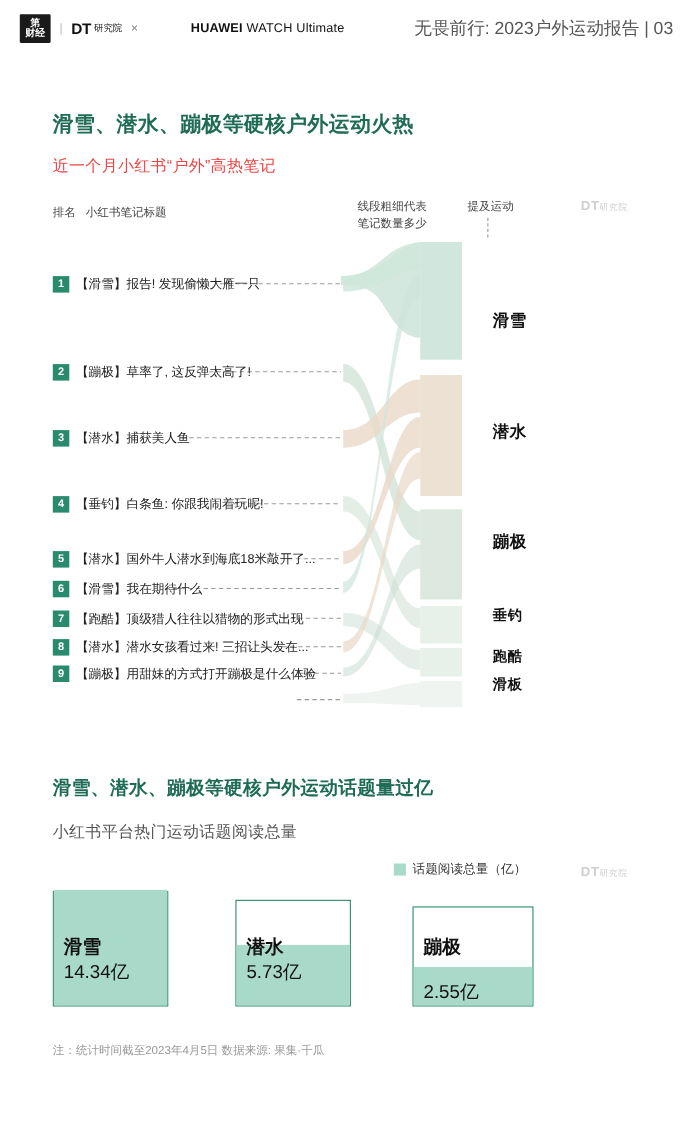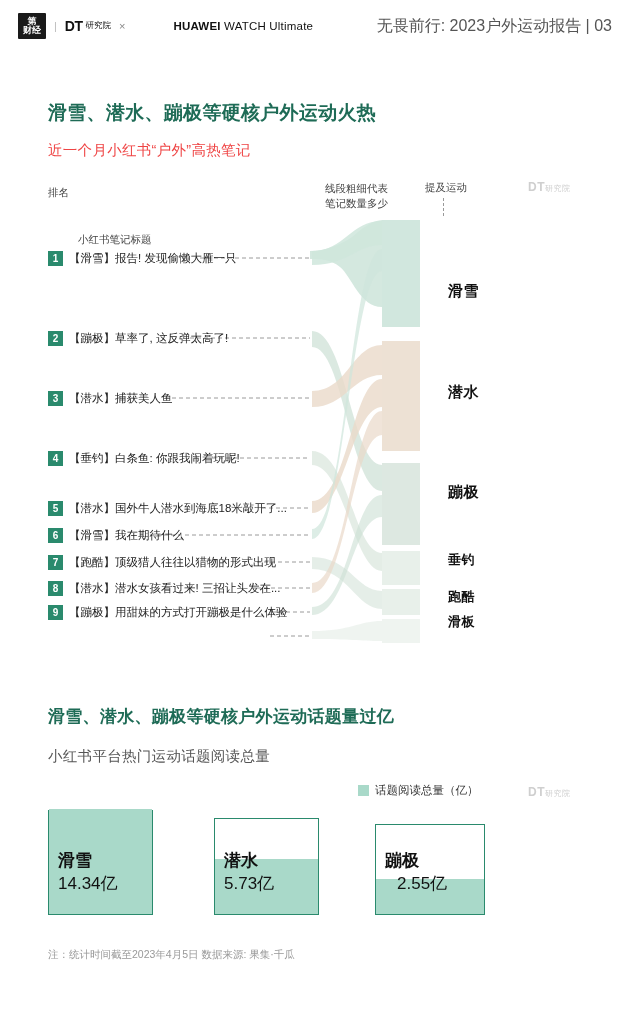--- a/index.html
+++ b/index.html
@@ -50,21 +50,21 @@
     position: absolute; font-size: 12px; font-weight: bold; color: #cfcfcf;
     letter-spacing: 0.5px;
     margin-top: 32px;
   }
   .dt-watermark .sm { font-size: 8px; font-weight: normal; }
 
   .col-head {
     position: absolute; font-size: 10.5px; color: #444;
   }
   .col-head.rank { left: 48px; top: 186px; }
-  .col-head.title { left: 78px; top: 186px; margin-top: 47px; }
+  .col-head.title { left: 78px; top: 186px; }
   .col-head.mid { left: 325px; top: 181px; line-height: 1.45; }
   .col-head.right { left: 425px; top: 181px; }
 
   .dash-vert {
     position: absolute; left: 443px; top: 198px; height: 18px;
     border-left: 1px dashed #999;
   }
 
   
   .flowarea { position: absolute; left: 0; top: 215px; width: 630px; height: 435px; }
@@ -273,18 +273,18 @@
     <div class="bar" style="left:214px; top:8px; width:105px; height:97px;">
       <div class="fill" style="height:55px;"></div>
     </div>
     <div class="bar-label" style="left:224px; top:40px;">潜水</div>
     <div class="bar-value" style="left:224px; top:63px;">5.73亿</div>
 
     <div class="bar" style="left:375px; top:14px; width:110px; height:91px;">
       <div class="fill" style="height:35px;"></div>
     </div>
     <div class="bar-label" style="left:385px; top:40px;">蹦极</div>
-    <div class="bar-value" style="left:385px; top:63px;margin-left:12px;">2.55亿</div>
+    <div class="bar-value" style="left:385px; top:81px;">2.55亿</div>
   </div>
 
   <div class="note2">注：统计时间截至2023年4月5日    数据来源: 果集·千瓜</div>
 
 </div>
 
 </body></html>

